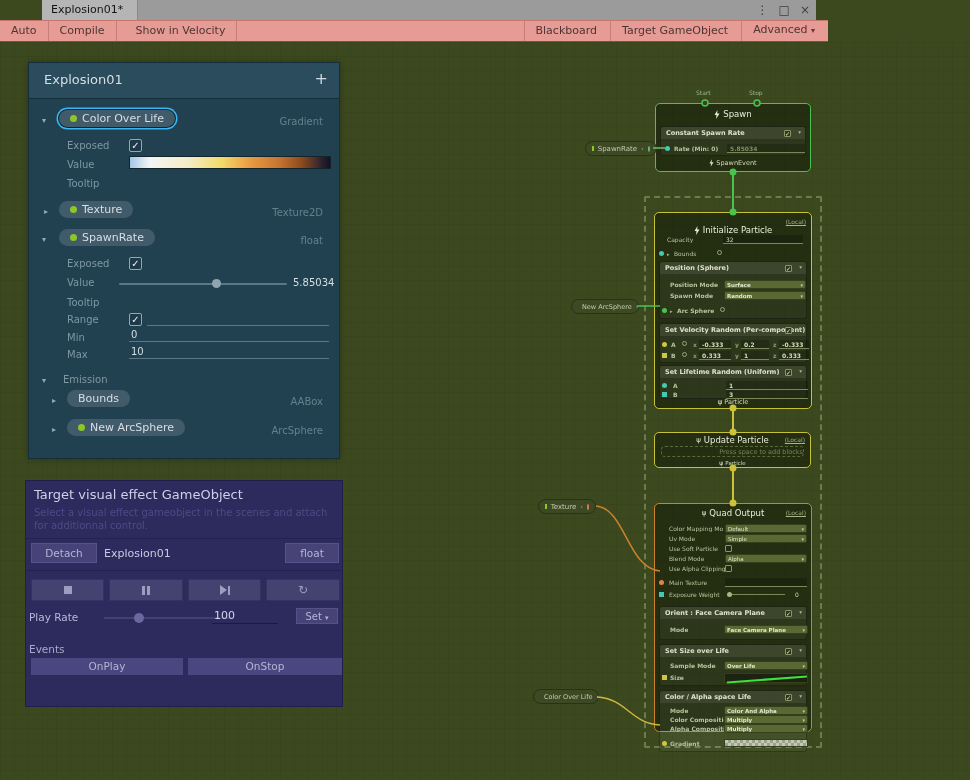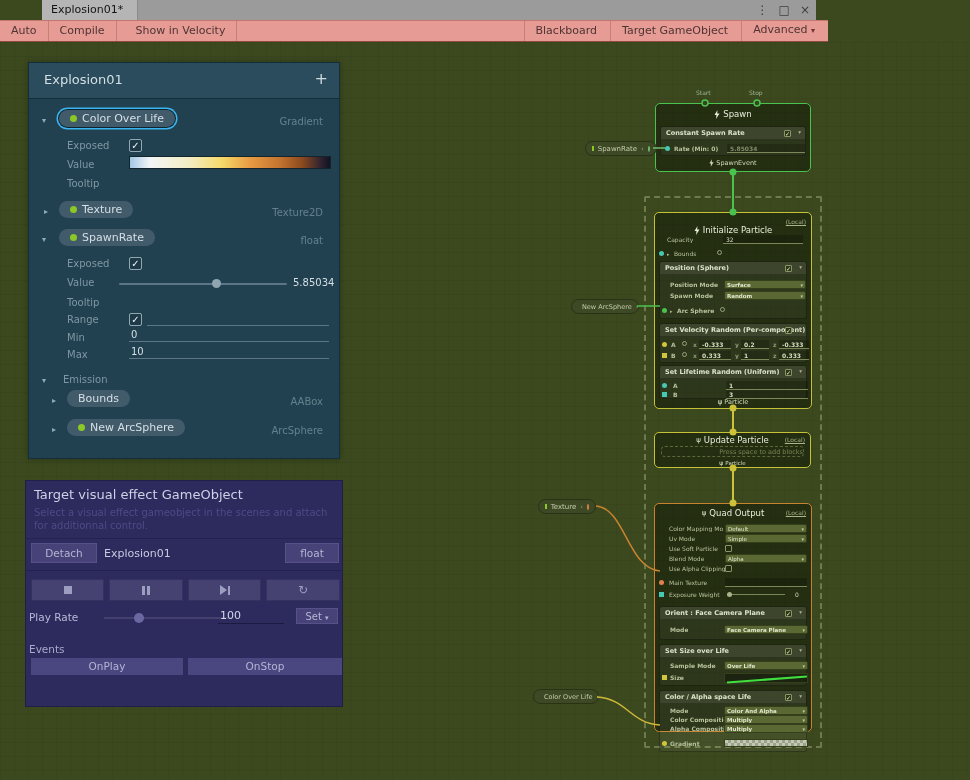--- a/index.html
+++ b/index.html
@@ -564,21 +564,21 @@
             <i class="bar"></i>
           </span>
         </div>
       <div class="pb-btn" style="left:240px;top:98px;width:74px">
           <span class="ic-restart">↻</span>
         </div>
 
       <div class="tg-label" style="left:3px;top:130px">Play Rate</div>
       <span class="tg-track" style="left:78px;top:136px;width:128px"></span>
       <span class="tg-knob" style="left:108px;top:132px"></span>
-      <span class="tg-field" style="left:192px;top:128px;width:66px">100</span>
+      <span class="tg-field" style="left:186px;top:128px;width:66px">100</span>
       <div class="tg-btn" style="right:4px;top:127px;width:42px;height:16px;line-height:15px;font-size:10px">
         <span>Set</span>
         <span style="font-size:7px">▾</span>
       </div>
 
       <div class="tg-label" style="left:3px;top:162px;color:#a7abc9">Events</div>
       <div class="tg-btn" style="left:5px;top:177px;width:152px;height:17px;line-height:16px;border:none;background:#4a4680">OnPlay</div>
       <div class="tg-btn" style="left:162px;top:177px;width:154px;height:17px;line-height:16px;border:none;background:#4a4680">OnStop</div>
     </div>
 

